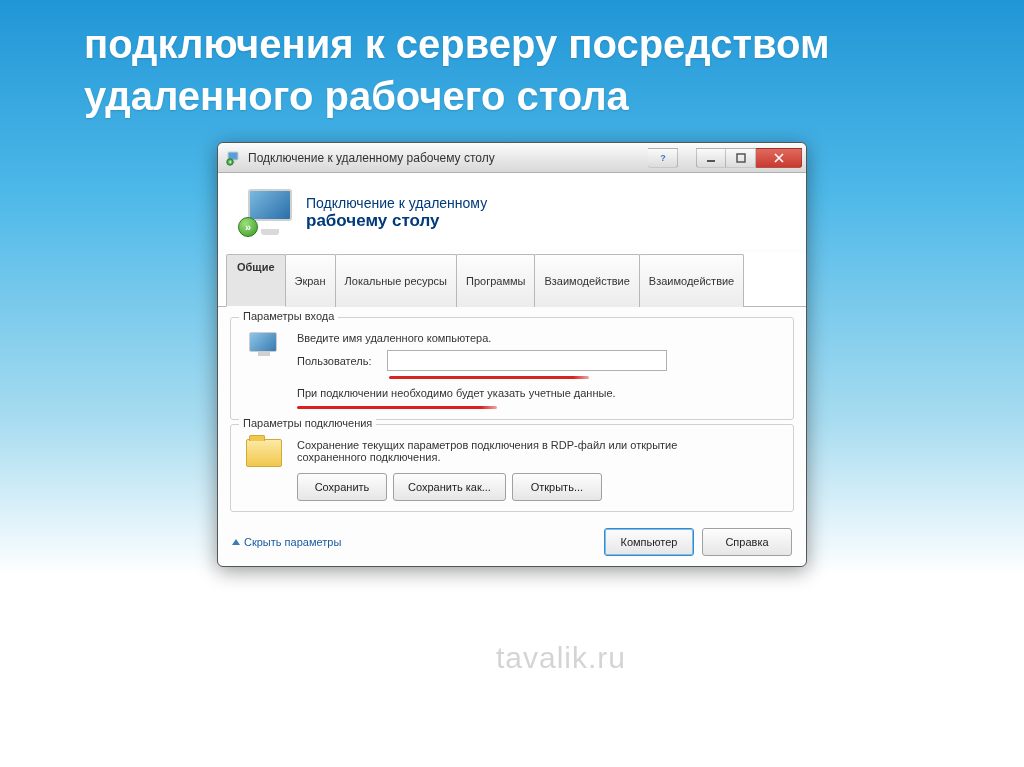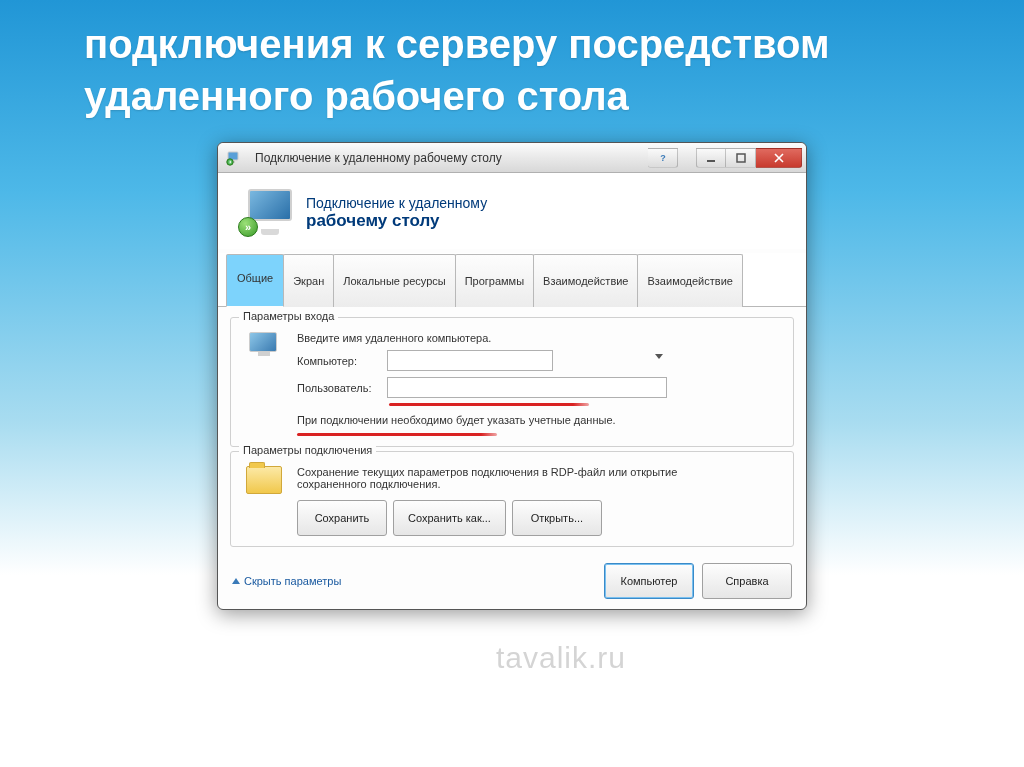--- a/index.html
+++ b/index.html
@@ -39,21 +39,21 @@
     border-radius: 6px 6px 0 0;
     padding: 0 4px 0 8px;
     font-size: 12px;
     color: #333;
   }
   .title-icon {
     width: 16px; height: 16px;
     margin-right: 6px;
     display: flex; align-items: center; justify-content: center;
   }
-  .titlebar .title-text { flex: 0 0 auto; margin-left: 7px; }
+  .titlebar .title-text { flex: 0 0 auto; }
   .title-spacer { flex: 1; }
   .winbtns { display: flex; gap: 0; }
   .winbtn {
     width: 30px; height: 20px;
     display: flex; align-items: center; justify-content: center;
     border: 1px solid rgba(0,0,0,0.2);
     border-left: none;
     background: linear-gradient(180deg, #fafafa, #dcdcdc);
     font-size: 10px;
     color: #555;
@@ -111,25 +111,26 @@
     border: 1px solid #b8b8b8;
     border-bottom: none;
     background: linear-gradient(180deg, #fdfdfd, #ececec);
     margin-right: -1px;
     position: relative;
     top: 1px;
     border-radius: 2px 2px 0 0;
     color: #333;
   }
   .tab.active {
-    background: #7dd3fc;
+    background: #e5e5e5;
     border-bottom: 1px solid #fdfdfd;
     top: 1px;
-    padding: 17px 10px 4px 10px;
+    padding: 6px 10px 4px 10px;
     z-index: 2;
+    font-weight: bold;
   }
   .tab-panel { padding: 10px 12px 6px 12px; background: #fdfdfd; }
   .groupbox {
     border: 1px solid #d0d0d0;
     border-radius: 3px;
     padding: 14px 12px 10px 12px;
     margin-bottom: 4px;
     position: relative;
     font-size: 11px;
     color: #333;
@@ -172,21 +173,21 @@
     margin-top: -1px;
     width: 200px;
     margin-left: 92px;
   }
   .hint { font-size: 11px; margin: 8px 0; color: #333; max-width: 380px; }
   .checkbox-row { display: flex; align-items: center; gap: 6px; margin-top: 8px; }
   .checkbox {
     width: 13px; height: 13px; border: 1px solid #888; background: #fff;
   }
   .btn {
-    height: 36px;
+    height: 28px;
     padding: 0 14px;
     border: 1px solid #a0a0a0;
     border-radius: 3px;
     background: linear-gradient(180deg, #fdfdfd, #e6e6e6);
     font-size: 11px;
     color: #222;
     display: inline-flex; align-items: center; justify-content: center;
     min-width: 90px;
   }
   .btn-row { display: flex; gap: 6px; margin-top: 10px; }
@@ -307,27 +308,20 @@
       <div class="gb-row">
         <div class="gb-icon">
           <div class="monitor-sm">
               <div class="screen"></div>
               <div class="base"></div>
             </div>
         </div>
         <div class="gb-content">
           <div>Введите имя удаленного компьютера.</div>
 
-          <div class="form-row">
-            <span class="form-label">Компьютер:</span>
-            <div class="dropdown-wrap">
-              <input class="form-input dropdown" value="" style="">
-              <div class="dropdown-arrow"></div>
-            </div>
-          </div>
 
           <div class="form-row">
             <span class="form-label">Пользователь:</span>
             <input class="form-input" value="" style="">
           </div>
           <div class="redline"></div>
 
           <div class="hint">При подключении необходимо будет указать учетные данные.</div>
 
           <div class="redline" style="margin-left:0; width:200px;"></div>

